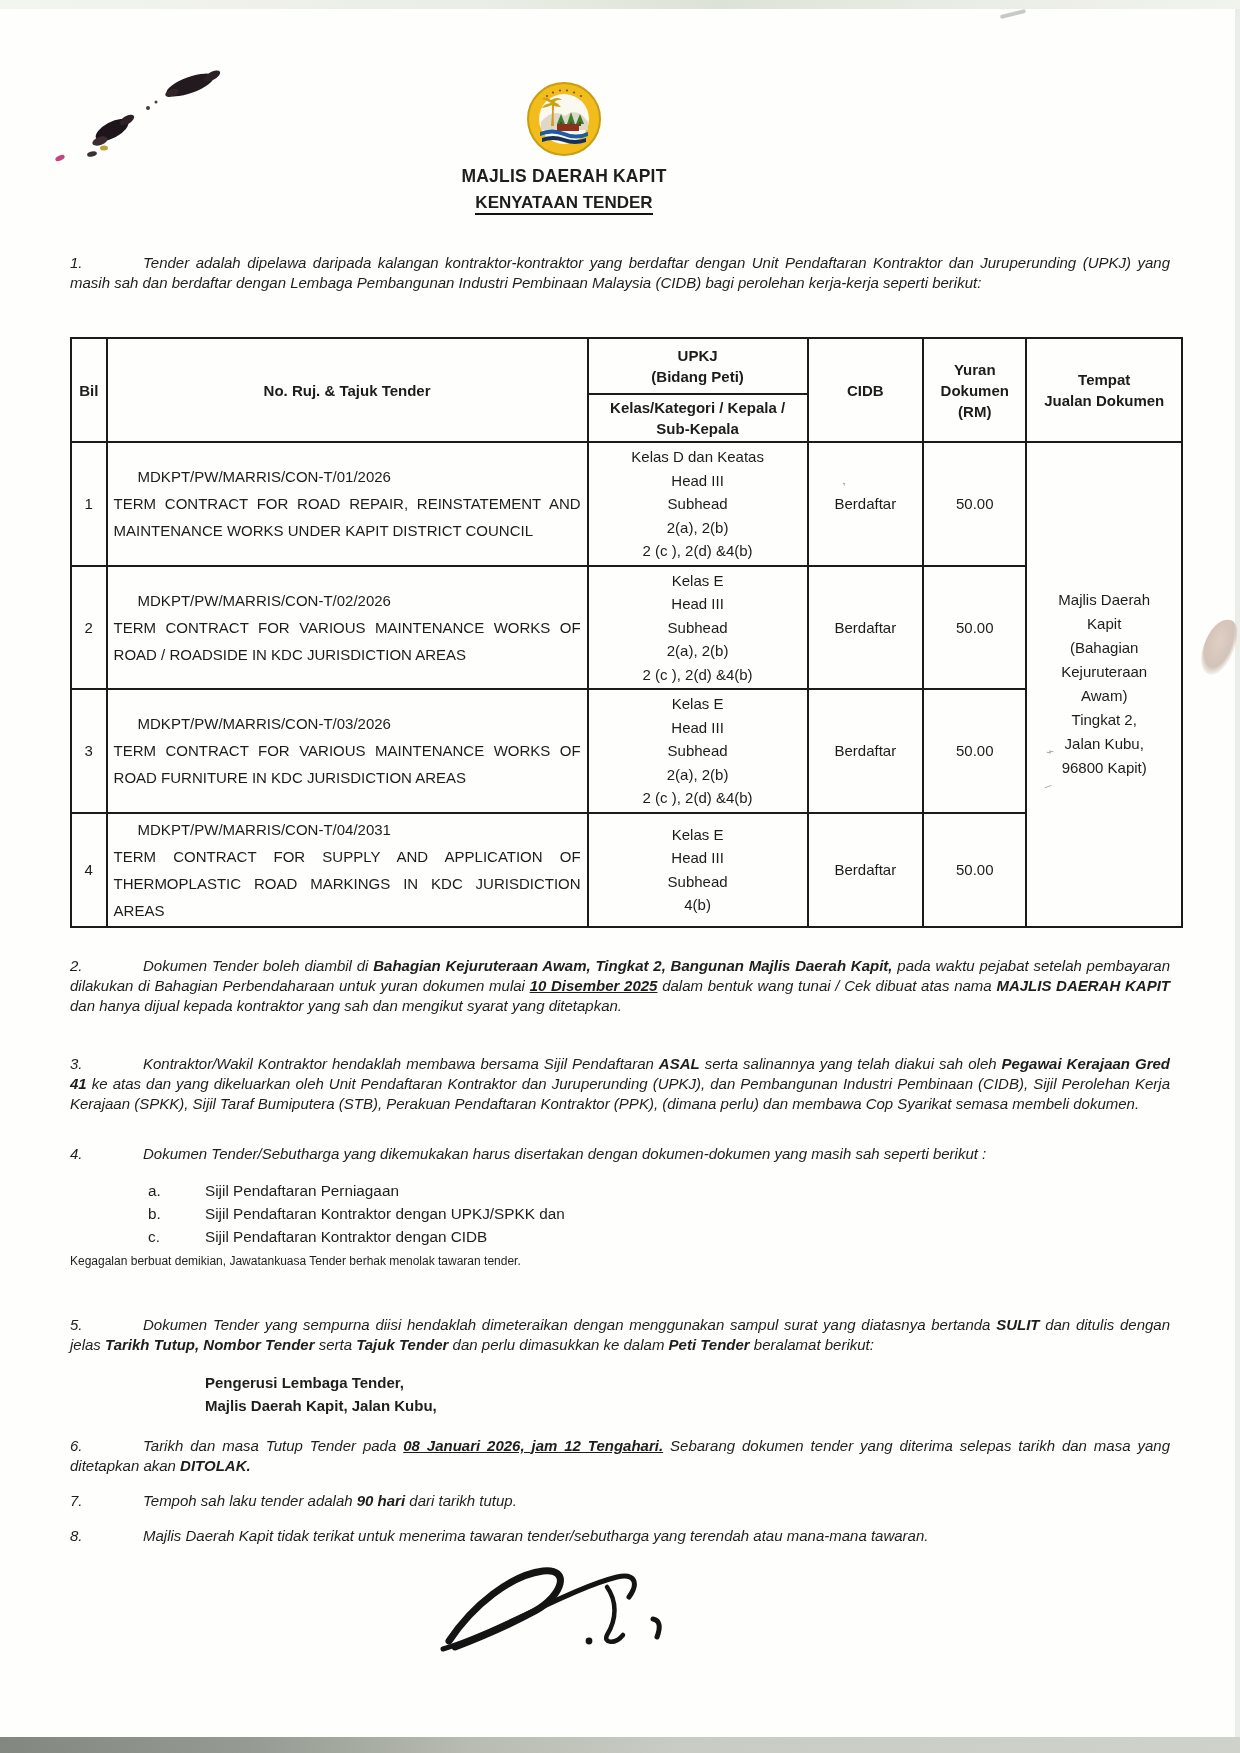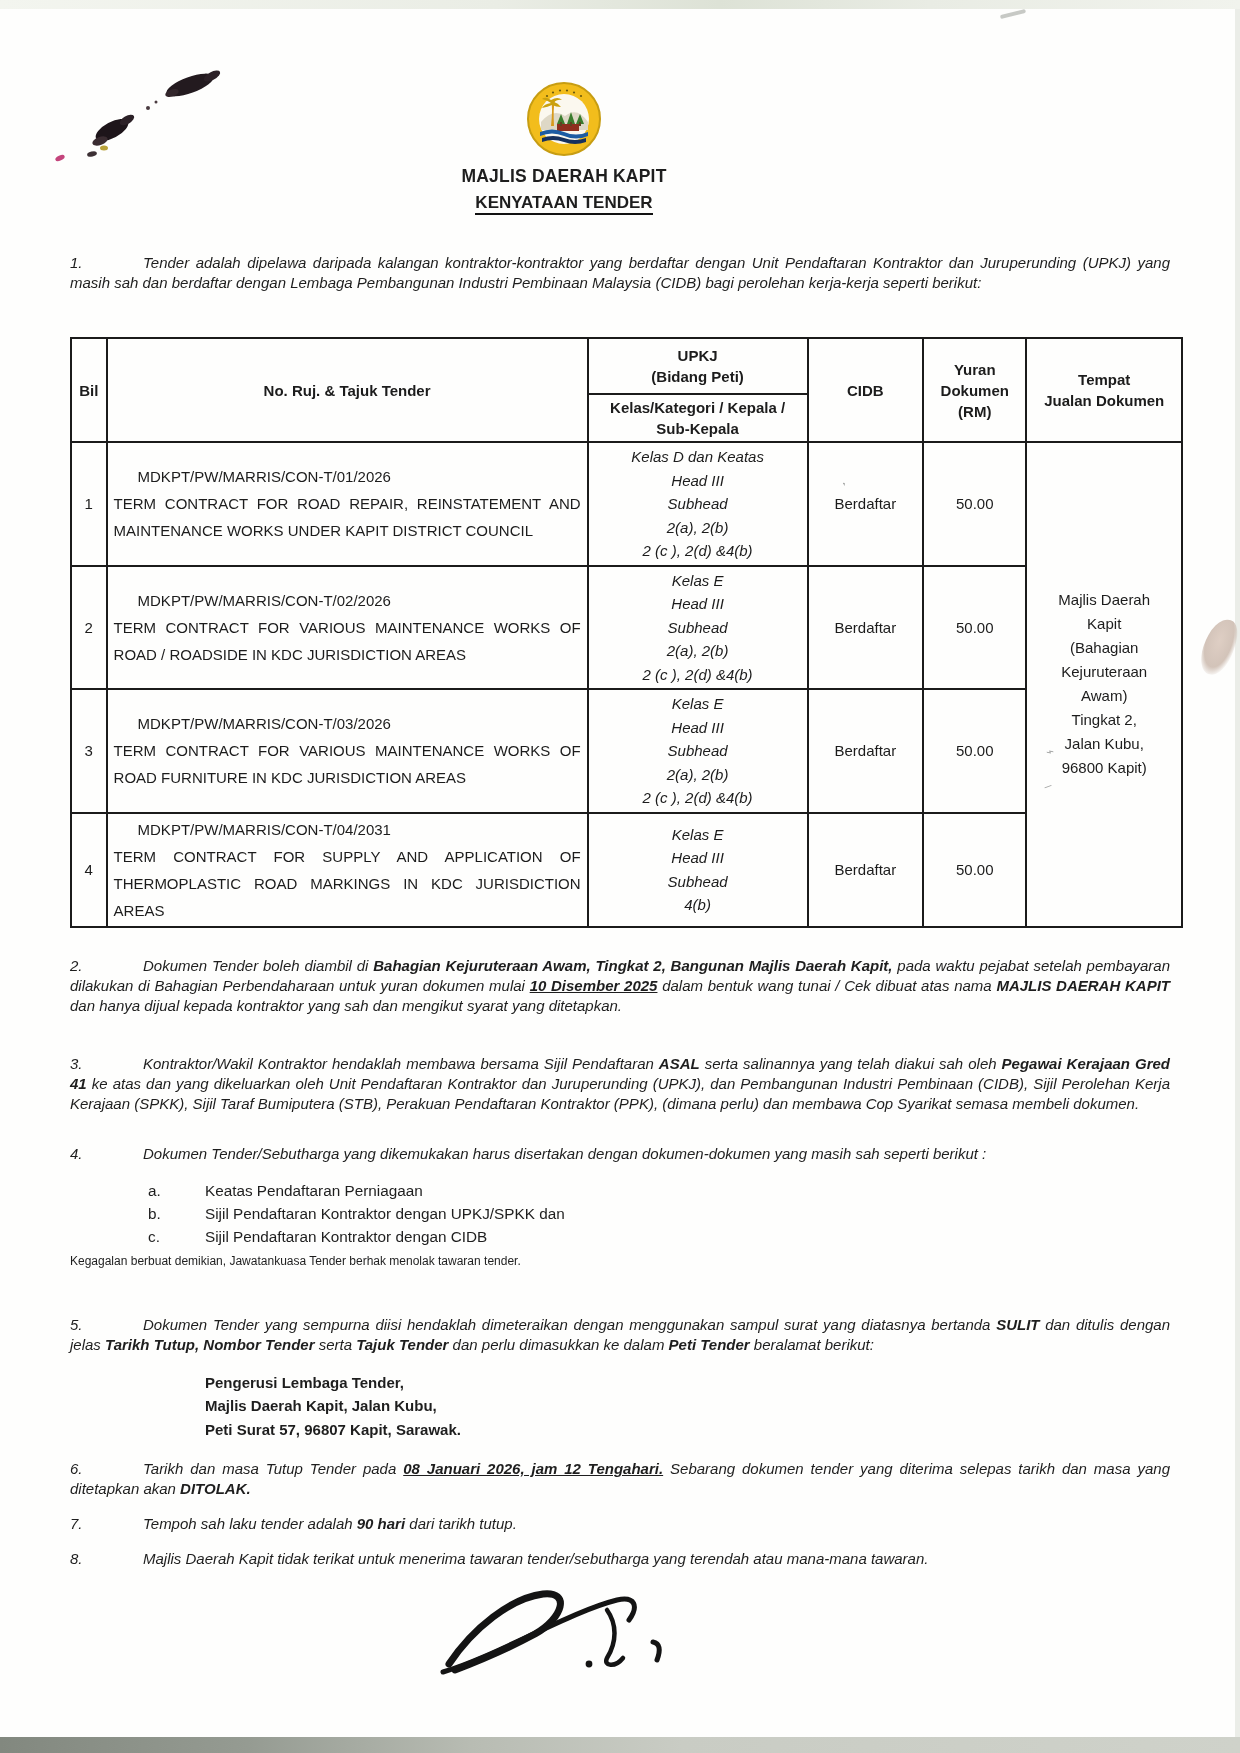--- a/index.html
+++ b/index.html
@@ -53,21 +53,21 @@
 
   
   table.tender{border-collapse:collapse;table-layout:fixed;width:1113px;margin-top:44px;
     font-size:15px;color:#1c1c1c;}
   table.tender td,table.tender th{border:2px solid #1b1b1b;padding:2px 6px;vertical-align:middle;}
   th.hcell{font-size:15px;font-weight:bold;text-align:center;line-height:21px;}
   td.bil{text-align:center;}
   td.ruj{padding:6px 10px;}
   td.ruj .ref{line-height:27px;margin-left:24px;}
   td.ruj .ttl{text-align:justify;line-height:27px;}
-  td.upkj{text-align:center;line-height:23.5px;padding:4px 2px;font-style:italic;}
+  td.upkj{text-align:center;line-height:23.5px;padding:4px 2px;}
   td.cidb,td.yuran{text-align:center;}
   td.tempat{text-align:center;line-height:24px;}
   tr.hr1 th{height:50px;}
   tr.hr2 th{height:42px;}
   tr.r1 td{height:116px;}
   tr.r2 td{height:108px;}
   tr.r3 td{height:108px;}
   tr.r4 td{height:92px;}
 
   
@@ -237,39 +237,38 @@
     </table>
 
   <p class="para p2"><span class="num">2.</span><span><span>Dokumen Tender boleh diambil di </span><span class="b">Bahagian Kejuruteraan Awam, Tingkat 2, Bangunan Majlis Daerah Kapit,</span><span> pada waktu pejabat setelah pembayaran dilakukan di Bahagian Perbendaharaan untuk yuran dokumen mulai </span><span class="b u">10 Disember 2025</span><span> dalam bentuk wang tunai / Cek dibuat atas nama </span><span class="b">MAJLIS DAERAH KAPIT</span><span> dan hanya dijual kepada kontraktor yang sah dan mengikut syarat yang ditetapkan.</span></span></p>
 
   <p class="para p3"><span class="num">3.</span><span><span>Kontraktor/Wakil Kontraktor hendaklah membawa bersama Sijil Pendaftaran </span><span class="b">ASAL</span><span> serta salinannya yang telah diakui sah oleh </span><span class="b">Pegawai Kerajaan Gred 41</span><span> ke atas dan yang dikeluarkan oleh Unit Pendaftaran Kontraktor dan Juruperunding (UPKJ), dan Pembangunan Industri Pembinaan (CIDB), Sijil Perolehan Kerja Kerajaan (SPKK), Sijil Taraf Bumiputera (STB), Perakuan Pendaftaran Kontraktor (PPK), (dimana perlu) dan membawa Cop Syarikat semasa membeli dokumen.</span></span></p>
 
   <p class="para p4"><span class="num">4.</span><span><span>Dokumen Tender/Sebutharga  yang dikemukakan harus disertakan dengan dokumen-dokumen yang masih sah seperti berikut :</span></span></p>
   <div class="sublist">
     <div class="row">
         <span class="lab">a.</span>
-        <span>Keatas Pendaftaran Perniagaan</span>
+        <span>Sijil Pendaftaran Perniagaan</span>
       </div>
     <div class="row">
         <span class="lab">b.</span>
         <span>Sijil Pendaftaran Kontraktor dengan UPKJ/SPKK dan</span>
       </div>
     <div class="row">
         <span class="lab">c.</span>
         <span>Sijil Pendaftaran Kontraktor dengan CIDB</span>
       </div>
   </div>
   <div class="tail">Kegagalan berbuat demikian, Jawatankuasa Tender berhak menolak tawaran tender.</div>
 
   <p class="para p5"><span class="num">5.</span><span><span>Dokumen Tender yang sempurna diisi hendaklah dimeteraikan dengan menggunakan sampul surat yang diatasnya bertanda </span><span class="b">SULIT</span><span> dan ditulis dengan jelas </span><span class="b">Tarikh Tutup, Nombor Tender</span><span> serta </span><span class="b">Tajuk Tender</span><span> dan perlu dimasukkan ke dalam </span><span class="b">Peti Tender</span><span> beralamat berikut:</span></span></p>
 
   <div class="address">
     <div>Pengerusi Lembaga Tender,</div>
     <div>Majlis Daerah Kapit, Jalan Kubu,</div>
-    <div>Peti Surat 57, 96807 Kapit, Sarawak.</div>
   </div>
 
   <p class="para p6"><span class="num">6.</span><span><span>Tarikh dan masa Tutup Tender pada </span><span class="b u">08 Januari 2026, jam 12 Tengahari.</span><span> Sebarang dokumen tender yang diterima selepas tarikh dan masa yang ditetapkan akan </span><span class="b">DITOLAK.</span></span></p>
   <p class="para p7"><span class="num">7.</span><span><span>Tempoh sah laku tender adalah </span><span class="b">90 hari</span><span> dari tarikh tutup.</span></span></p>
   <p class="para p8"><span class="num">8.</span><span><span>Majlis Daerah Kapit tidak terikat untuk menerima tawaran tender/sebutharga yang terendah atau mana-mana tawaran.</span></span></p>
 
   <div class="sig-block shift-center">
     <svg class="sig-svg" width="250" height="96" viewBox="0 0 250 96">
       <g fill="none" stroke="#141414" stroke-linecap="round">
         <path d="M10,80 C34,44 72,14 104,10 C132,7 124,34 96,50 C70,64 42,76 16,86" stroke-width="7"></path>

